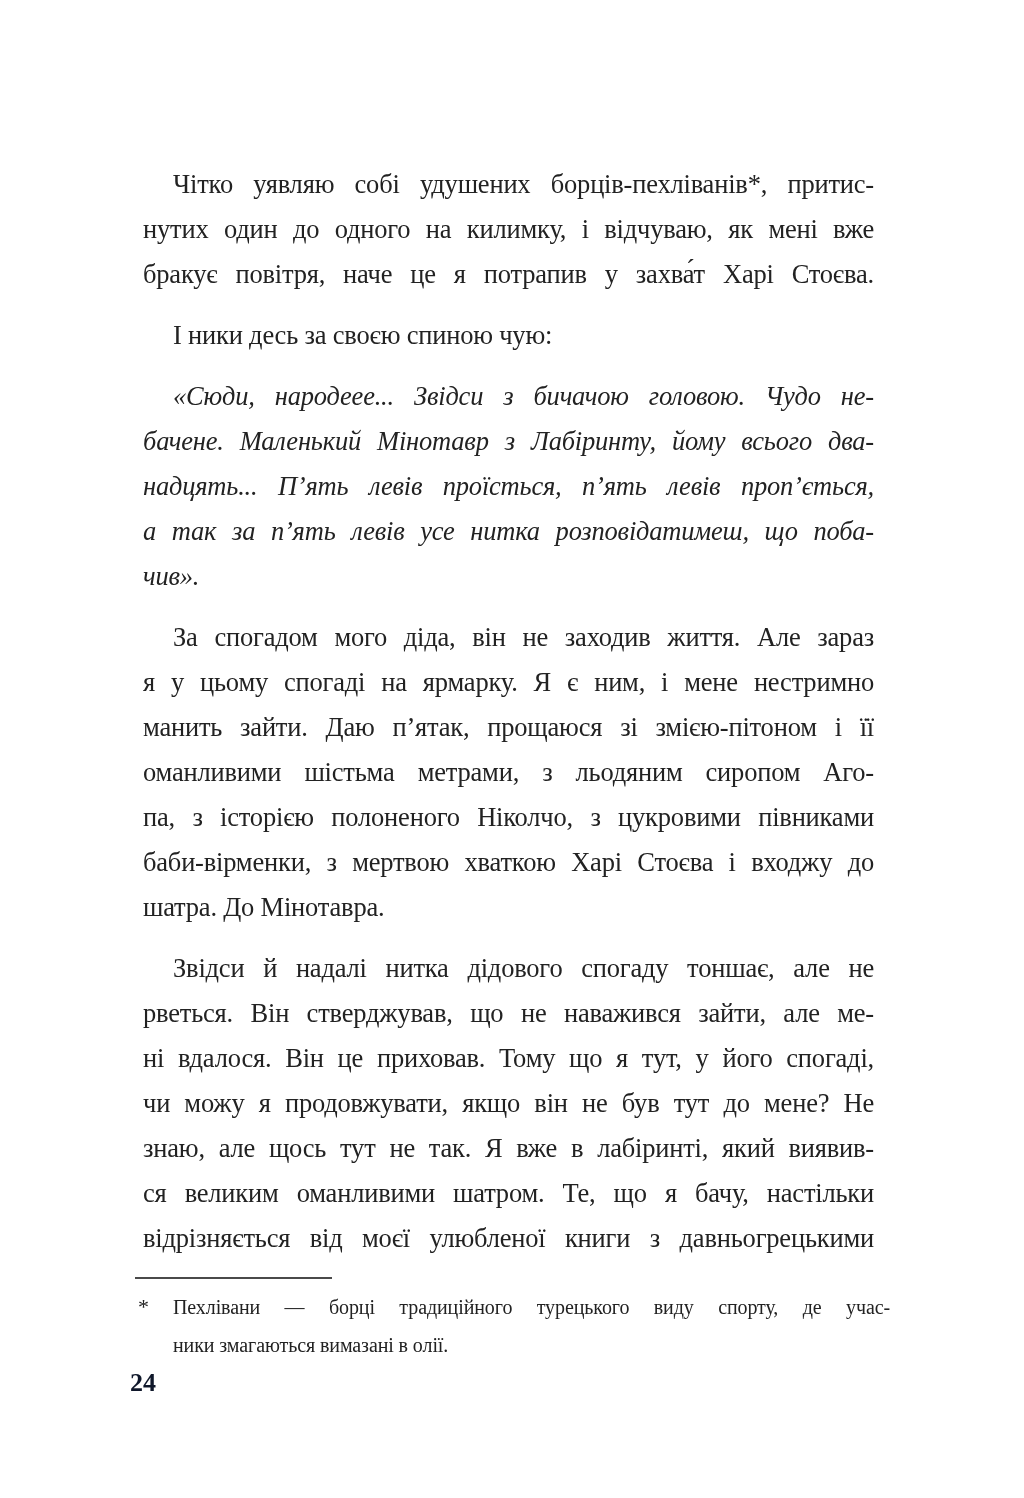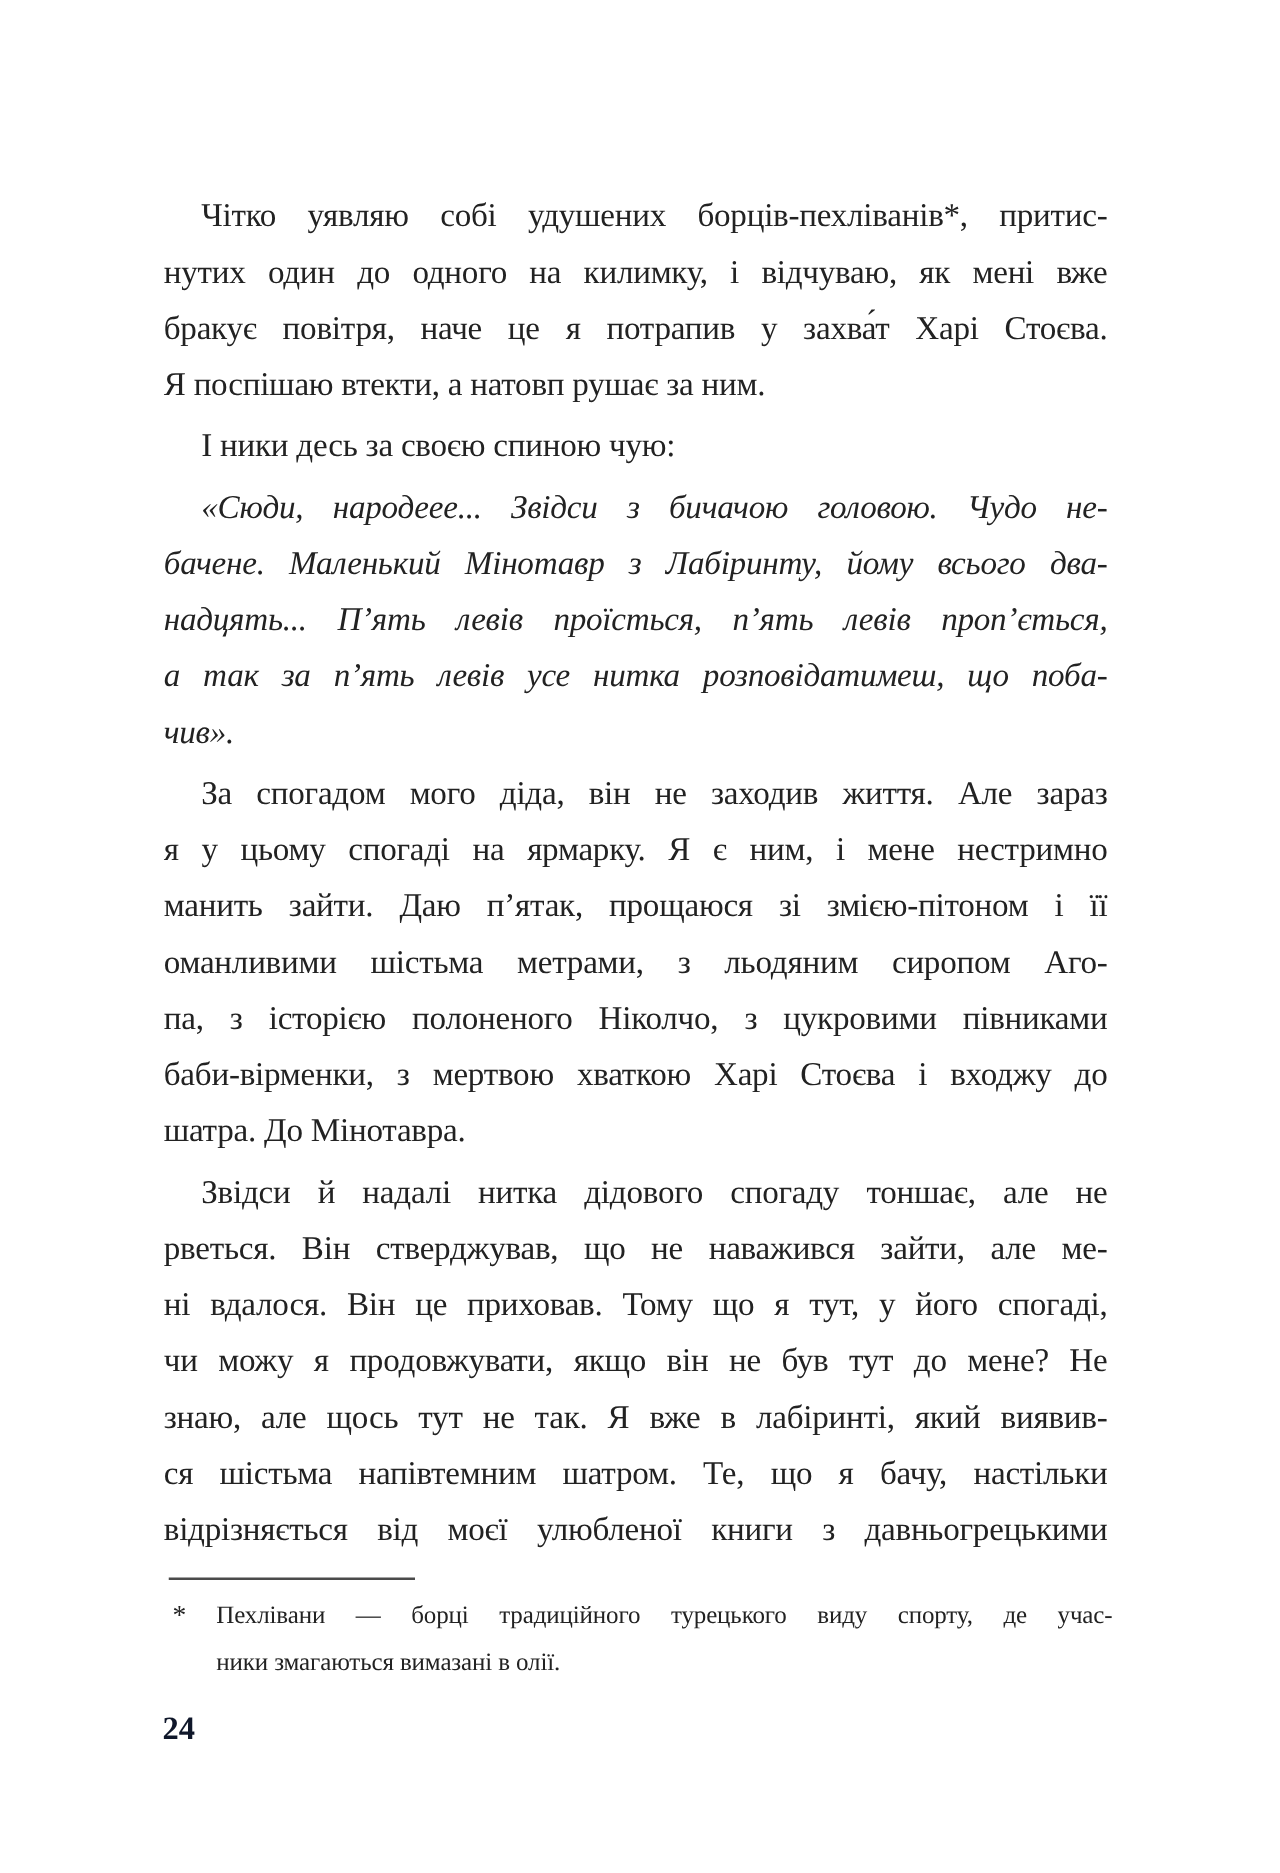--- a/index.html
+++ b/index.html
@@ -17,21 +17,21 @@
     background: #ffffff;
     font-family: "Liberation Serif", "DejaVu Serif", serif;
     color: #222222;
   }
   .text-block {
     position: absolute;
     left: 127px;
     top: 146px;
     width: 763px;
   }
-  .para { margin: 4px; }
+  .para { margin: 16px; }
   .line {
     height: 45px;
     line-height: 45px;
     font-size: 26.5px;
     letter-spacing: -0.2px;
     text-align: justify;
     text-align-last: justify;
     overflow: hidden;
     white-space: normal;
   }
@@ -72,21 +72,20 @@
 </head>
 <body>
 
 <div class="page">
   <div class="text-block">
     <div class="paragraphs">
         <div class="para">
           <div class="line first">Чітко уявляю собі удушених борців-пехліванів*, притис-</div>
           <div class="line">нутих один до одного на килимку, і відчуваю, як мені вже</div>
           <div class="line">бракує повітря, наче це я потрапив у захва́т Харі Стоєва.</div>
-          <div class="line last">Я поспішаю втекти, а натовп рушає за ним.</div>
         </div>
         <div class="para">
           <div class="line first last">І ники десь за своєю спиною чую:</div>
         </div>
         <div class="para italic">
           <div class="line first">«Сюди, народеее... Звідси з бичачою головою. Чудо не-</div>
           <div class="line">бачене. Маленький Мінотавр з Лабіринту, йому всього два-</div>
           <div class="line">надцять... П’ять левів проїсться, п’ять левів проп’ється,</div>
           <div class="line">а так за п’ять левів усе нитка розповідатимеш, що поба-</div>
           <div class="line last">чив».</div>
@@ -99,21 +98,21 @@
           <div class="line">па, з історією полоненого Ніколчо, з цукровими півниками</div>
           <div class="line">баби-вірменки, з мертвою хваткою Харі Стоєва і входжу до</div>
           <div class="line last">шатра. До Мінотавра.</div>
         </div>
         <div class="para">
           <div class="line first">Звідси й надалі нитка дідового спогаду тоншає, але не</div>
           <div class="line">рветься. Він стверджував, що не наважився зайти, але ме-</div>
           <div class="line">ні вдалося. Він це приховав. Тому що я тут, у його спогаді,</div>
           <div class="line">чи можу я продовжувати, якщо він не був тут до мене? Не</div>
           <div class="line">знаю, але щось тут не так. Я вже в лабіринті, який виявив-</div>
-          <div class="line">ся шістьма напівтемним шатром. Те, що я бачу, настільки</div>
+          <div class="line">ся великим оманливими шатром. Те, що я бачу, настільки</div>
           <div class="line">відрізняється від моєї улюбленої книги з давньогрецькими</div>
         </div>
       </div>
     <div class="footnote-sep"></div>
     <div class="footnote">
       <span class="fn-marker">*</span>
       <div class="fn-text">
           <div class="line">Пехлівани — борці традиційного турецького виду спорту, де учас-</div>
           <div class="line last">ники змагаються вимазані в олії.</div>
         </div>

